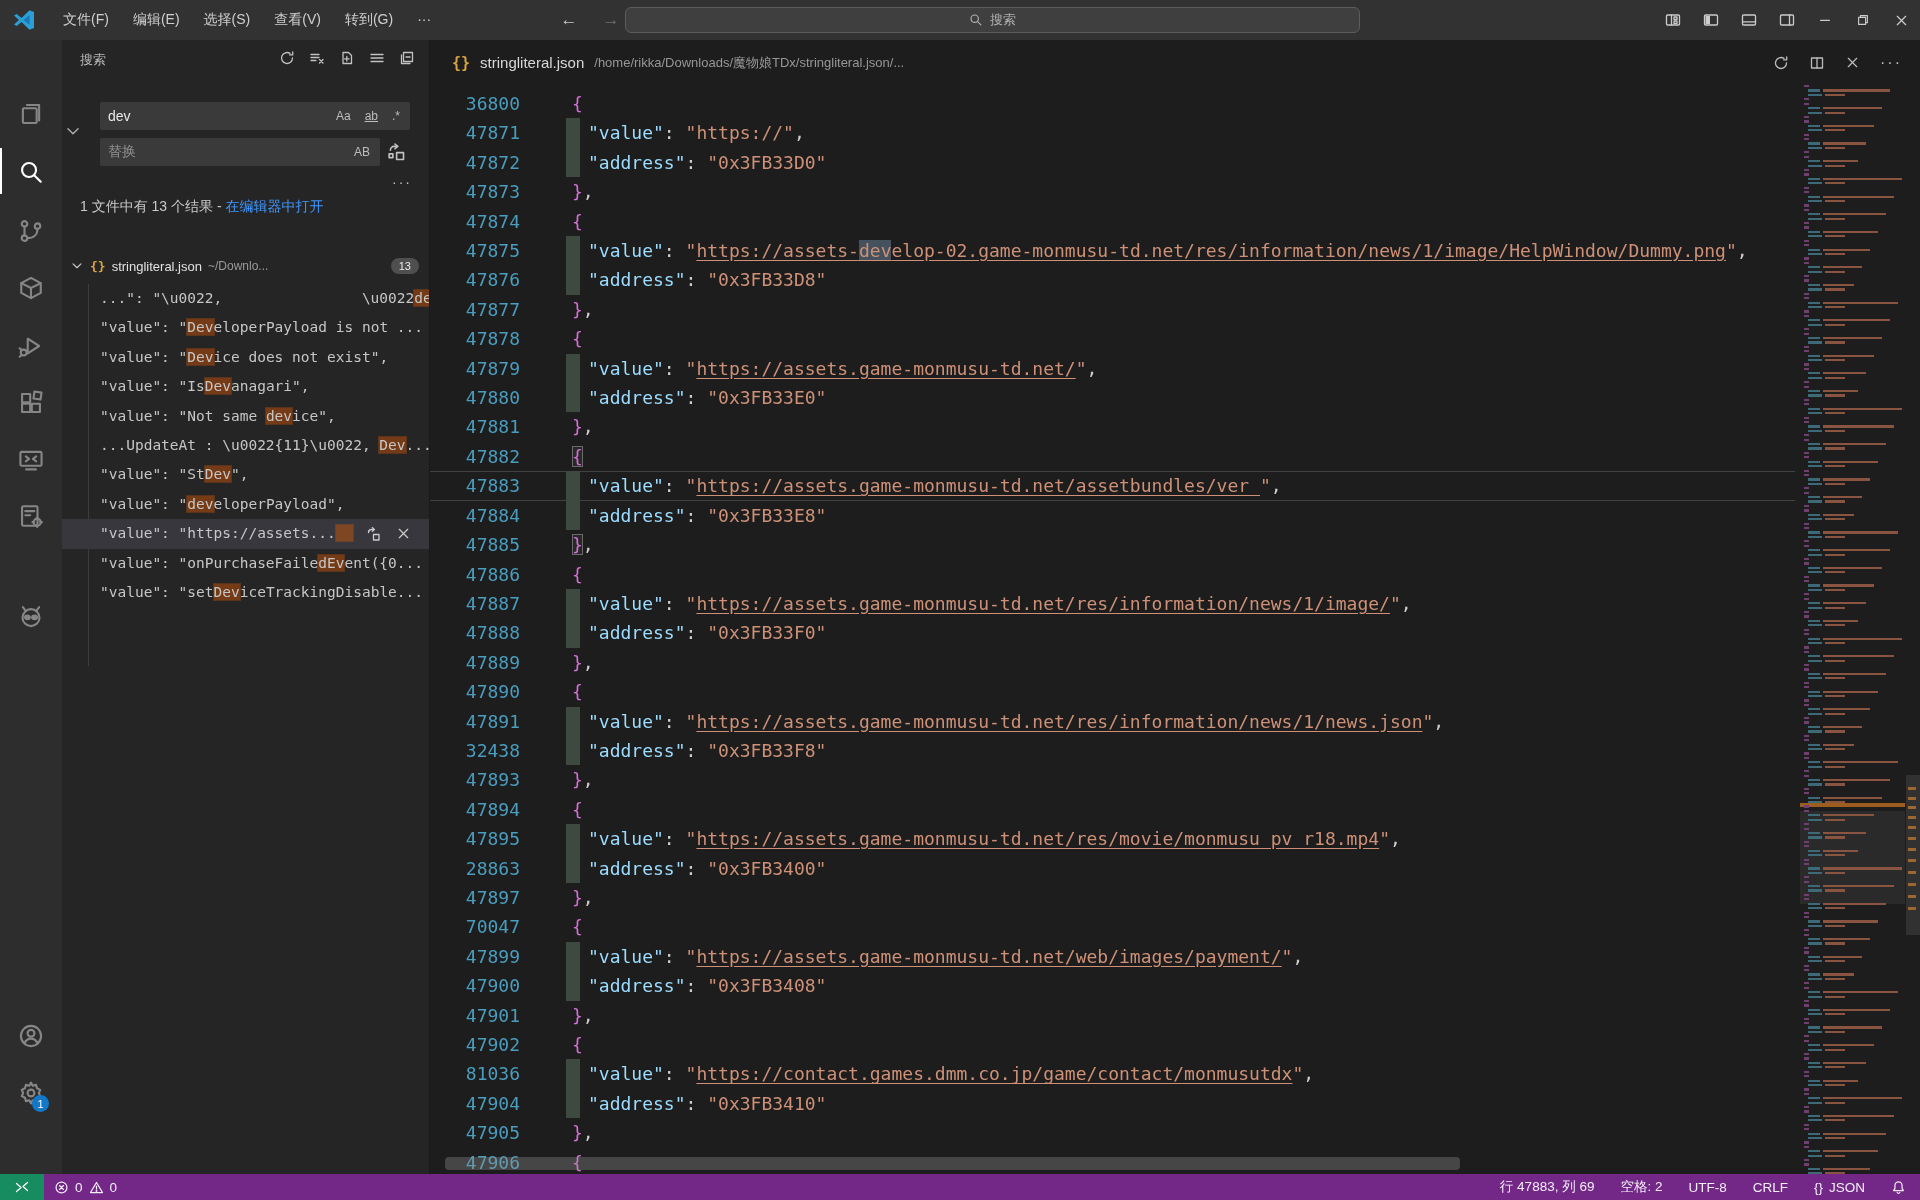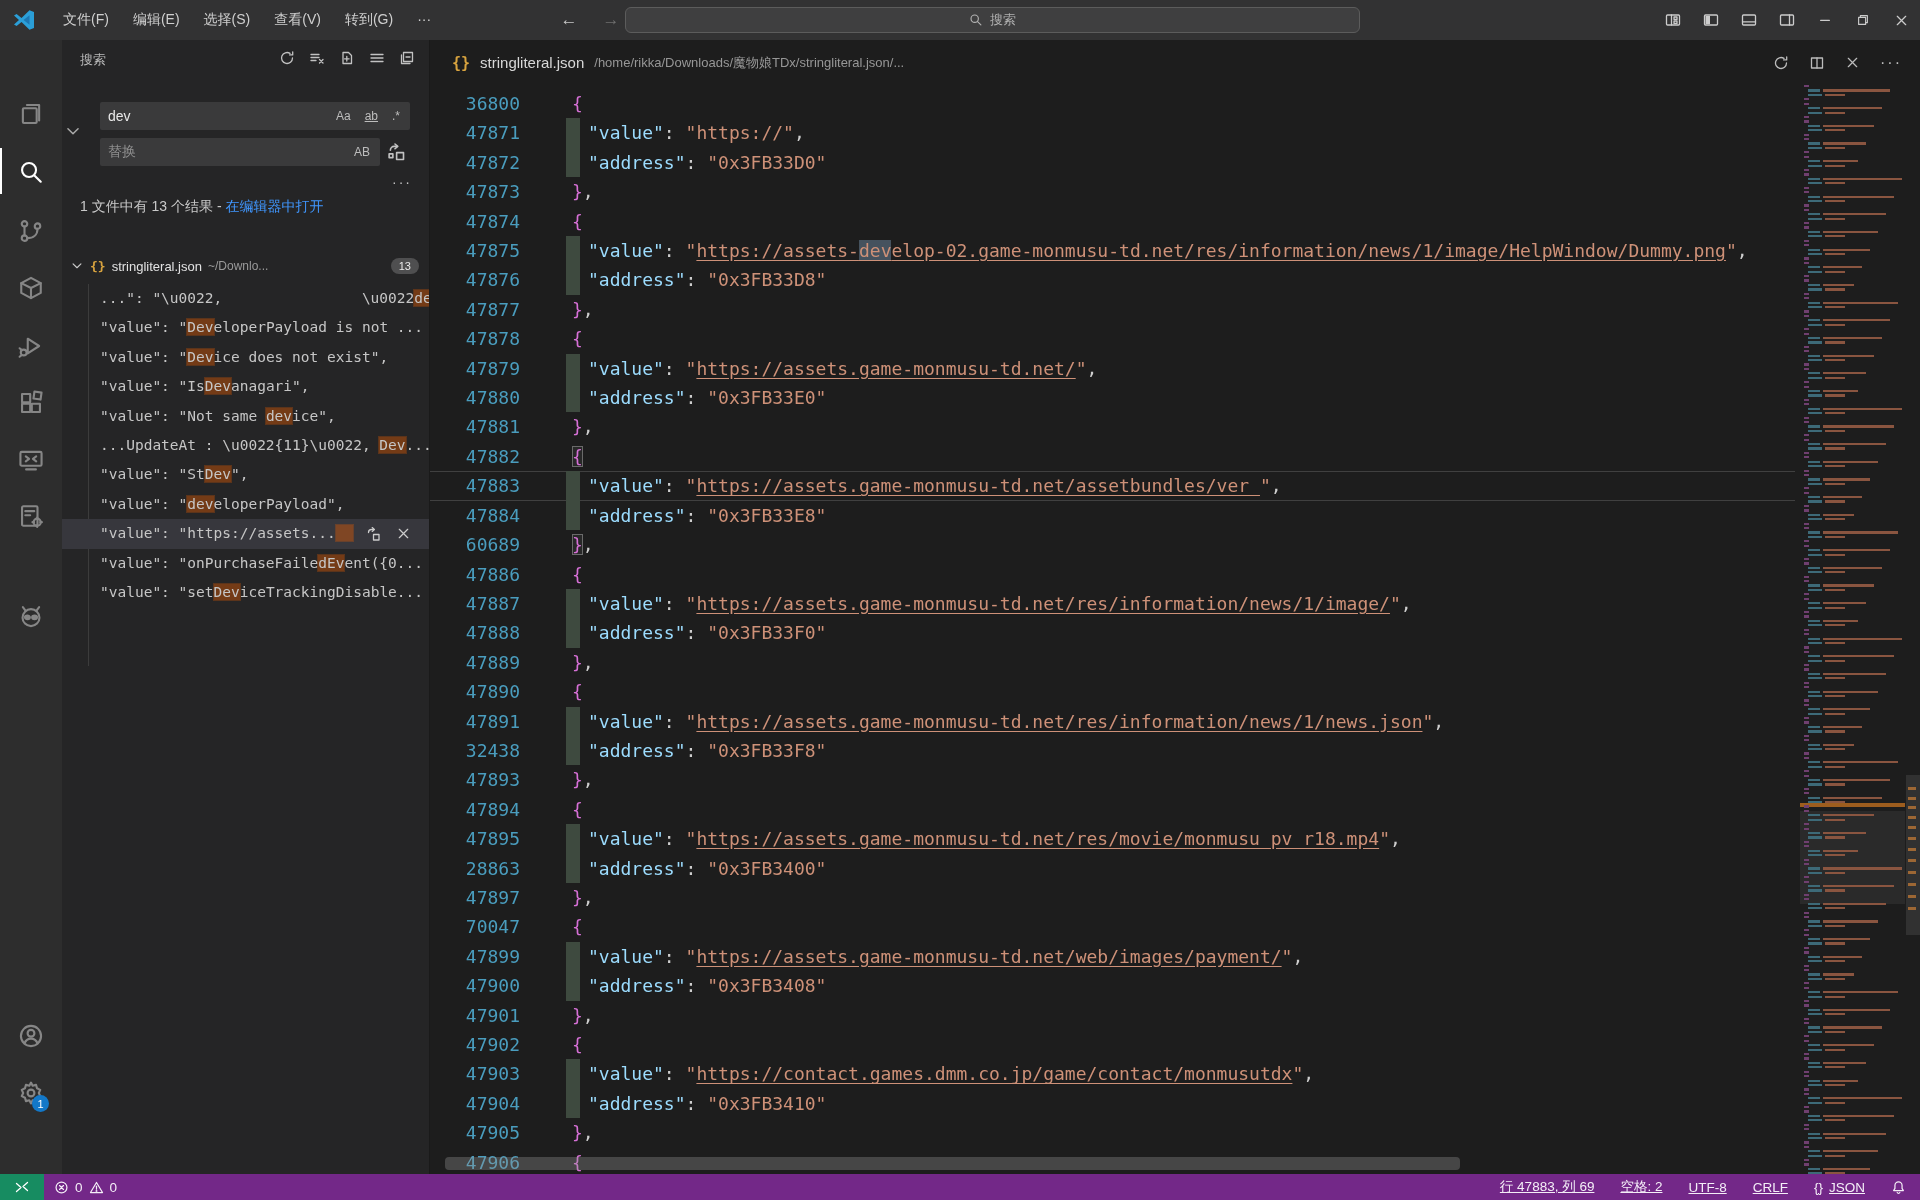--- a/index.html
+++ b/index.html
@@ -82,21 +82,21 @@
   .rtick{position:absolute;left:3px;width:8px;height:3px;background:#c27a35;opacity:.75;}
   .vslide{position:absolute;right:0;width:14px;top:690px;height:160px;background:rgba(121,121,121,.22);}
   .hscroll{position:absolute;left:15px;bottom:4px;width:1015px;height:13px;background:rgba(150,150,150,.35);border-radius:4px;}
 
   
   .status{position:absolute;left:0;right:0;bottom:0;height:26px;background:#732888;display:flex;align-items:center;
           font-size:13.5px;color:#f4eef7;}
   .remote{width:44px;height:100%;background:#178c61;display:flex;align-items:center;justify-content:center;color:#fff;}
   .problems{display:flex;align-items:center;gap:6px;padding-left:10px;}
   .sright{margin-left:auto;display:flex;align-items:center;gap:26px;padding-right:14px;}
-  .sitem{display:flex;align-items:center;gap:6px;white-space:nowrap;text-decoration:underline;}
+  .sitem{display:flex;align-items:center;gap:6px;white-space:nowrap;}
 </style>
 </head>
 <body>
 
 <div class="app">
 
   <div class="tb">
     <svg class="logo" viewBox="0 0 24 24">
       <path fill="#2b9fd8" d="M17.5 2.2 22 4v16l-4.5 1.8L9.5 14 4.6 17.9 2 16.5l5-4.5-5-4.5 2.6-1.4L9.5 10z"></path>
       <path fill="#1d77b3" d="M17.5 7.2v9.6L11.6 12z"></path>
@@ -378,39 +378,39 @@
           <div class="crow"><span class="ln">47875</span><span class="indk"></span><span class="gbar"></span><span class="k">"value"</span><span class="p">: </span><span class="s">"</span><span class="lnk"><span>https://assets-</span><span class="mh">dev</span><span>elop-02.game-monmusu-td.net/res/information/news/1/image/HelpWindow/Dummy.png</span></span><span class="s">"</span><span class="p">,</span></div>
           <div class="crow"><span class="ln">47876</span><span class="indk"></span><span class="gbar"></span><span class="k">"address"</span><span class="p">: </span><span class="s">"0x3FB33D8"</span></div>
           <div class="crow"><span class="ln">47877</span><span class="indb"></span><span class="b">}</span><span class="p">,</span></div>
           <div class="crow"><span class="ln">47878</span><span class="indb"></span><span class="b">{</span></div>
           <div class="crow"><span class="ln">47879</span><span class="indk"></span><span class="gbar"></span><span class="k">"value"</span><span class="p">: </span><span class="s">"</span><span class="lnk">https://assets.game-monmusu-td.net/</span><span class="s">"</span><span class="p">,</span></div>
           <div class="crow"><span class="ln">47880</span><span class="indk"></span><span class="gbar"></span><span class="k">"address"</span><span class="p">: </span><span class="s">"0x3FB33E0"</span></div>
           <div class="crow"><span class="ln">47881</span><span class="indb"></span><span class="b">}</span><span class="p">,</span></div>
           <div class="crow"><span class="ln">47882</span><span class="indb"></span><span class="b bm">{</span></div>
           <div class="crow cur"><span class="ln">47883</span><span class="indk"></span><span class="gbar"></span><span class="k">"value"</span><span class="p">: </span><span class="s">"</span><span class="lnk">https://assets.game-monmusu-td.net/assetbundles/ver_</span><span class="s">"</span><span class="p">,</span></div>
           <div class="crow"><span class="ln">47884</span><span class="indk"></span><span class="gbar"></span><span class="k">"address"</span><span class="p">: </span><span class="s">"0x3FB33E8"</span></div>
-          <div class="crow"><span class="ln">60689</span><span class="indb"></span><span class="b bm">}</span><span class="p">,</span></div>
+          <div class="crow"><span class="ln">47885</span><span class="indb"></span><span class="b bm">}</span><span class="p">,</span></div>
           <div class="crow"><span class="ln">47886</span><span class="indb"></span><span class="b">{</span></div>
           <div class="crow"><span class="ln">47887</span><span class="indk"></span><span class="gbar"></span><span class="k">"value"</span><span class="p">: </span><span class="s">"</span><span class="lnk">https://assets.game-monmusu-td.net/res/information/news/1/image/</span><span class="s">"</span><span class="p">,</span></div>
           <div class="crow"><span class="ln">47888</span><span class="indk"></span><span class="gbar"></span><span class="k">"address"</span><span class="p">: </span><span class="s">"0x3FB33F0"</span></div>
           <div class="crow"><span class="ln">47889</span><span class="indb"></span><span class="b">}</span><span class="p">,</span></div>
           <div class="crow"><span class="ln">47890</span><span class="indb"></span><span class="b">{</span></div>
           <div class="crow"><span class="ln">47891</span><span class="indk"></span><span class="gbar"></span><span class="k">"value"</span><span class="p">: </span><span class="s">"</span><span class="lnk">https://assets.game-monmusu-td.net/res/information/news/1/news.json</span><span class="s">"</span><span class="p">,</span></div>
           <div class="crow"><span class="ln">32438</span><span class="indk"></span><span class="gbar"></span><span class="k">"address"</span><span class="p">: </span><span class="s">"0x3FB33F8"</span></div>
           <div class="crow"><span class="ln">47893</span><span class="indb"></span><span class="b">}</span><span class="p">,</span></div>
           <div class="crow"><span class="ln">47894</span><span class="indb"></span><span class="b">{</span></div>
           <div class="crow"><span class="ln">47895</span><span class="indk"></span><span class="gbar"></span><span class="k">"value"</span><span class="p">: </span><span class="s">"</span><span class="lnk">https://assets.game-monmusu-td.net/res/movie/monmusu_pv_r18.mp4</span><span class="s">"</span><span class="p">,</span></div>
           <div class="crow"><span class="ln">28863</span><span class="indk"></span><span class="gbar"></span><span class="k">"address"</span><span class="p">: </span><span class="s">"0x3FB3400"</span></div>
           <div class="crow"><span class="ln">47897</span><span class="indb"></span><span class="b">}</span><span class="p">,</span></div>
           <div class="crow"><span class="ln">70047</span><span class="indb"></span><span class="b">{</span></div>
           <div class="crow"><span class="ln">47899</span><span class="indk"></span><span class="gbar"></span><span class="k">"value"</span><span class="p">: </span><span class="s">"</span><span class="lnk">https://assets.game-monmusu-td.net/web/images/payment/</span><span class="s">"</span><span class="p">,</span></div>
           <div class="crow"><span class="ln">47900</span><span class="indk"></span><span class="gbar"></span><span class="k">"address"</span><span class="p">: </span><span class="s">"0x3FB3408"</span></div>
           <div class="crow"><span class="ln">47901</span><span class="indb"></span><span class="b">}</span><span class="p">,</span></div>
           <div class="crow"><span class="ln">47902</span><span class="indb"></span><span class="b">{</span></div>
-          <div class="crow"><span class="ln">47903</span><span class="indk"></span><span class="gbar"></span><span class="k">"value"</span><span class="p">: </span><span class="s">"</span><span class="lnk">https://contact.games.dmm.co.jp/game/contact/monmusutdx</span><span class="s">"</span><span class="p">,</span></div>
+          <div class="crow"><span class="ln">81036</span><span class="indk"></span><span class="gbar"></span><span class="k">"value"</span><span class="p">: </span><span class="s">"</span><span class="lnk">https://contact.games.dmm.co.jp/game/contact/monmusutdx</span><span class="s">"</span><span class="p">,</span></div>
           <div class="crow"><span class="ln">47904</span><span class="indk"></span><span class="gbar"></span><span class="k">"address"</span><span class="p">: </span><span class="s">"0x3FB3410"</span></div>
           <div class="crow"><span class="ln">47905</span><span class="indb"></span><span class="b">}</span><span class="p">,</span></div>
           <div class="crow"><span class="ln">47906</span><span class="indb"></span><span class="b">{</span></div>
         </div>
       <div class="minimap" id="minimap">
         <div class="mhl"></div>
         <div class="mslider"></div>
       <div class="mrow" style="top: 0px; left: 0px; right: 0px;">
             <span class="mseg" style="left: 4px; width: 5px; background: rgb(111, 63, 111);"></span>
           </div>

